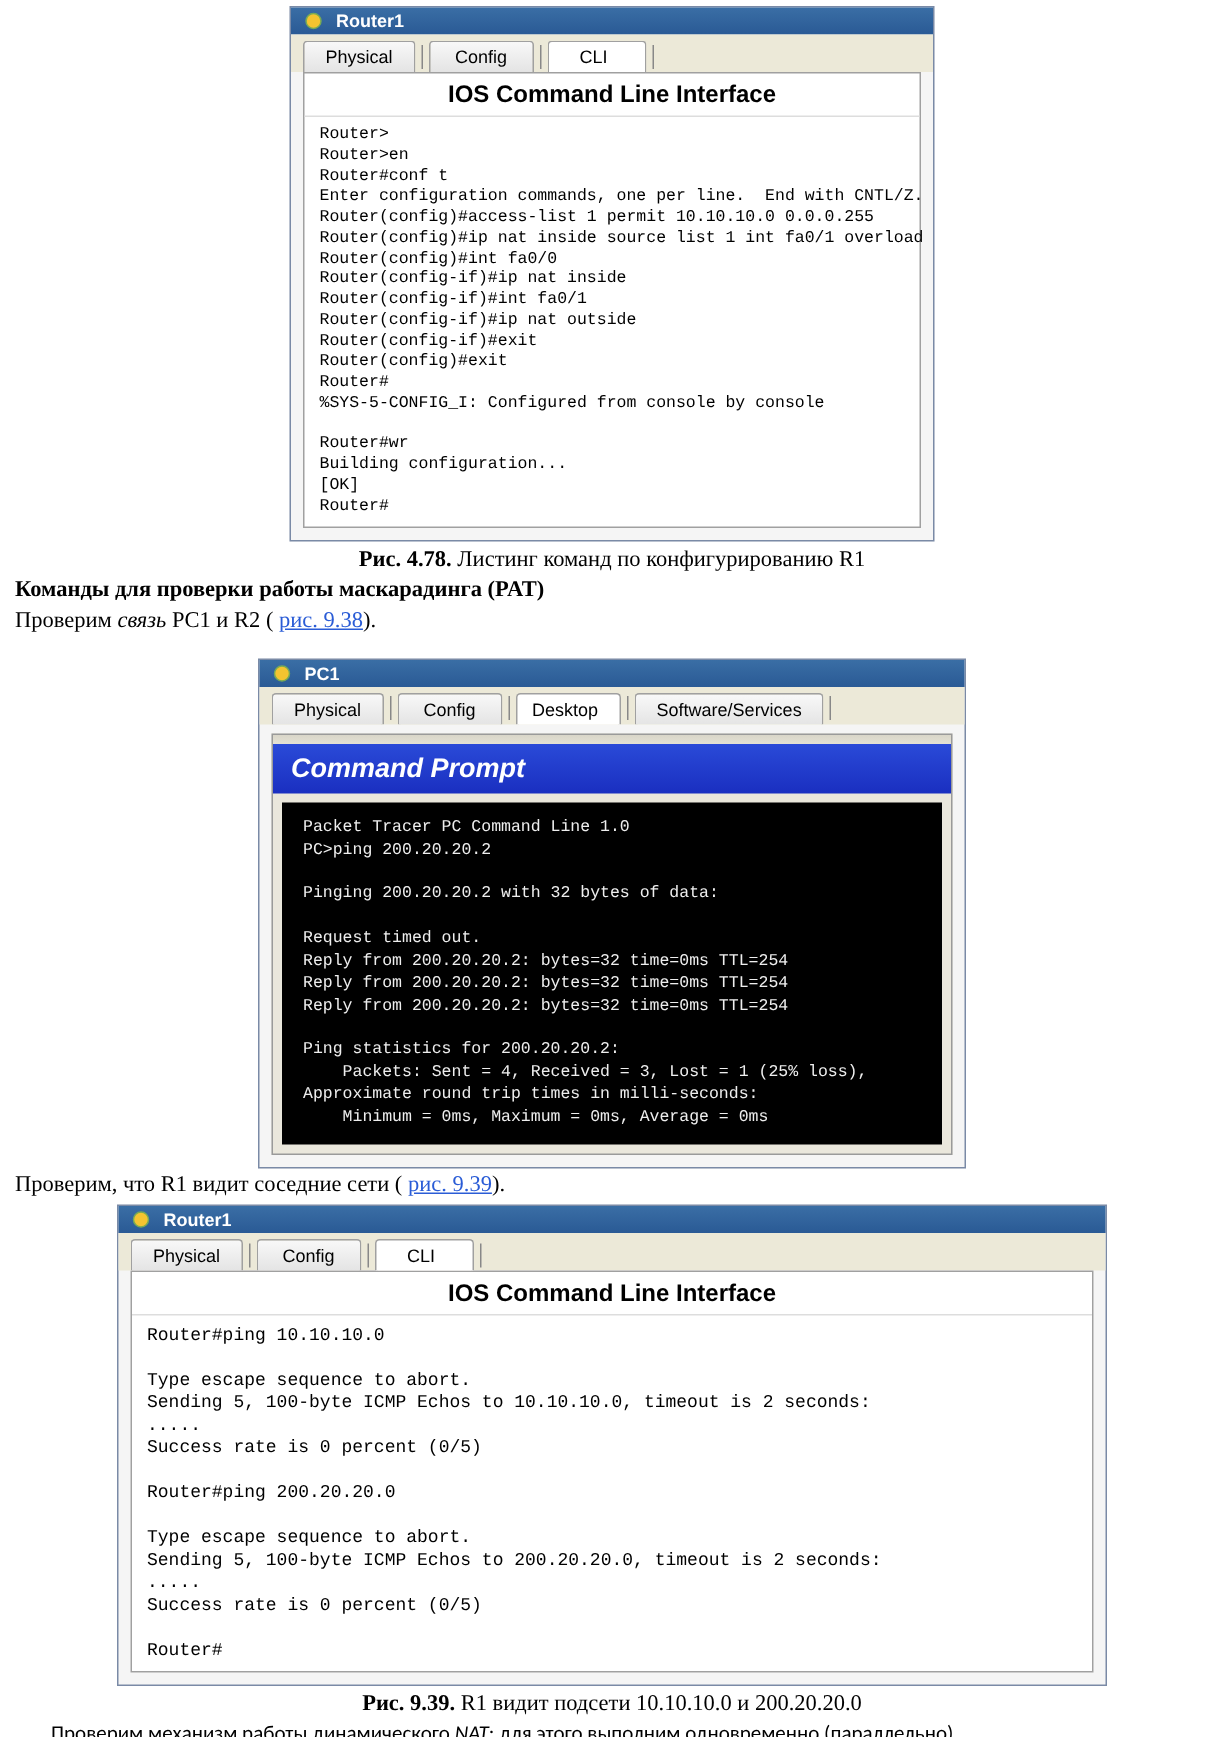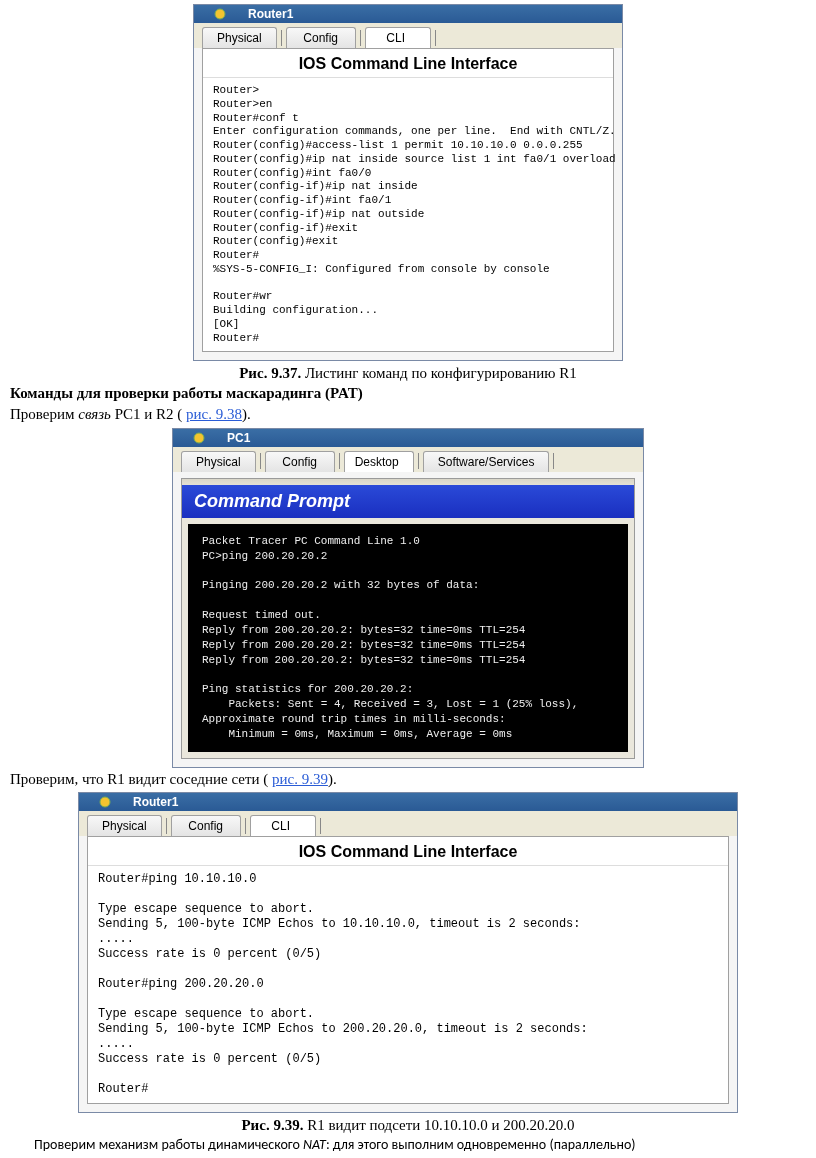--- a/index.html
+++ b/index.html
@@ -18,24 +18,24 @@
     border: 1px solid #7a8aa6;
     background: #f5f5f5;
     box-sizing: border-box;
   }
   .titlebar {
     background: linear-gradient(#3a6ea5, #2a5a95);
     color: #fff;
     font-family: Tahoma, Verdana, sans-serif;
     font-size: 12px;
     font-weight: bold;
-    padding: 2px 20px;
+    padding: 2px 9px;
     display: flex;
     align-items: center;
-    gap: 22px;
+    gap: 9px;
   }
   .titlebar .pt-icon {
     width: 12px; height: 12px; display:inline-block;
   }
   .tabs {
     display: flex;
     align-items: center;
     padding: 4px 8px 0 8px;
     gap: 2px;
     background: #ece9d8;
@@ -155,31 +155,31 @@
 %SYS-5-CONFIG_I: Configured from console by console
 
 Router#wr
 Building configuration...
 [OK]
 Router#</div>
       </div>
     </div>
   </div>
   <div class="caption">
-    <span class="fig">Рис. 9.37.</span>
+    <span class="fig">Рис. 4.78.</span>
     <span>Листинг команд по конфигурированию R1</span>
   </div>
 
   <div class="para bold">Команды для проверки работы маскарадинга (PAT)</div>
   <div class="para">
     <span>Проверим </span><span class="ital">связь</span><span> PC1 и R2 ( </span><a class="link">рис. 9.38</a><span>).</span>
   </div>
 
   <div class="figwrap">
-    <div class="win" style="width:472px;">
+    <div class="win" style="width:472px;margin-top:11px;">
       <div class="titlebar">
         <span class="pt-icon">
           <svg viewBox="0 0 12 12">
               <circle cx="6" cy="6" r="5" fill="#f4c430" stroke="#7a5" stroke-width="1"></circle>
             </svg>
         </span>
         <span>PC1</span>
       </div>
       <div class="tabs">
         <div class="tab">Physical</div>

